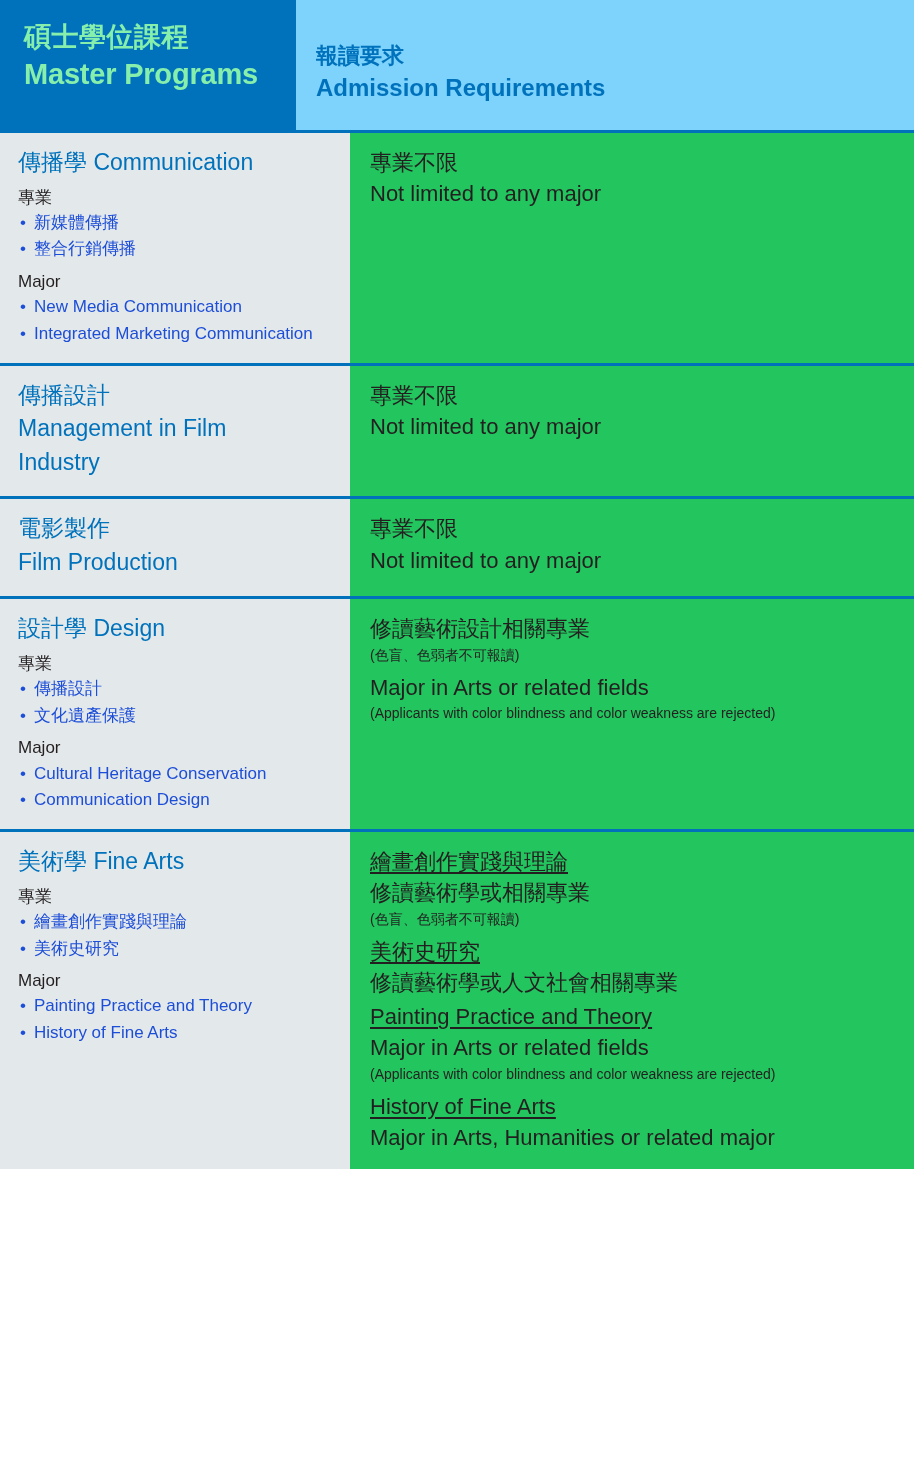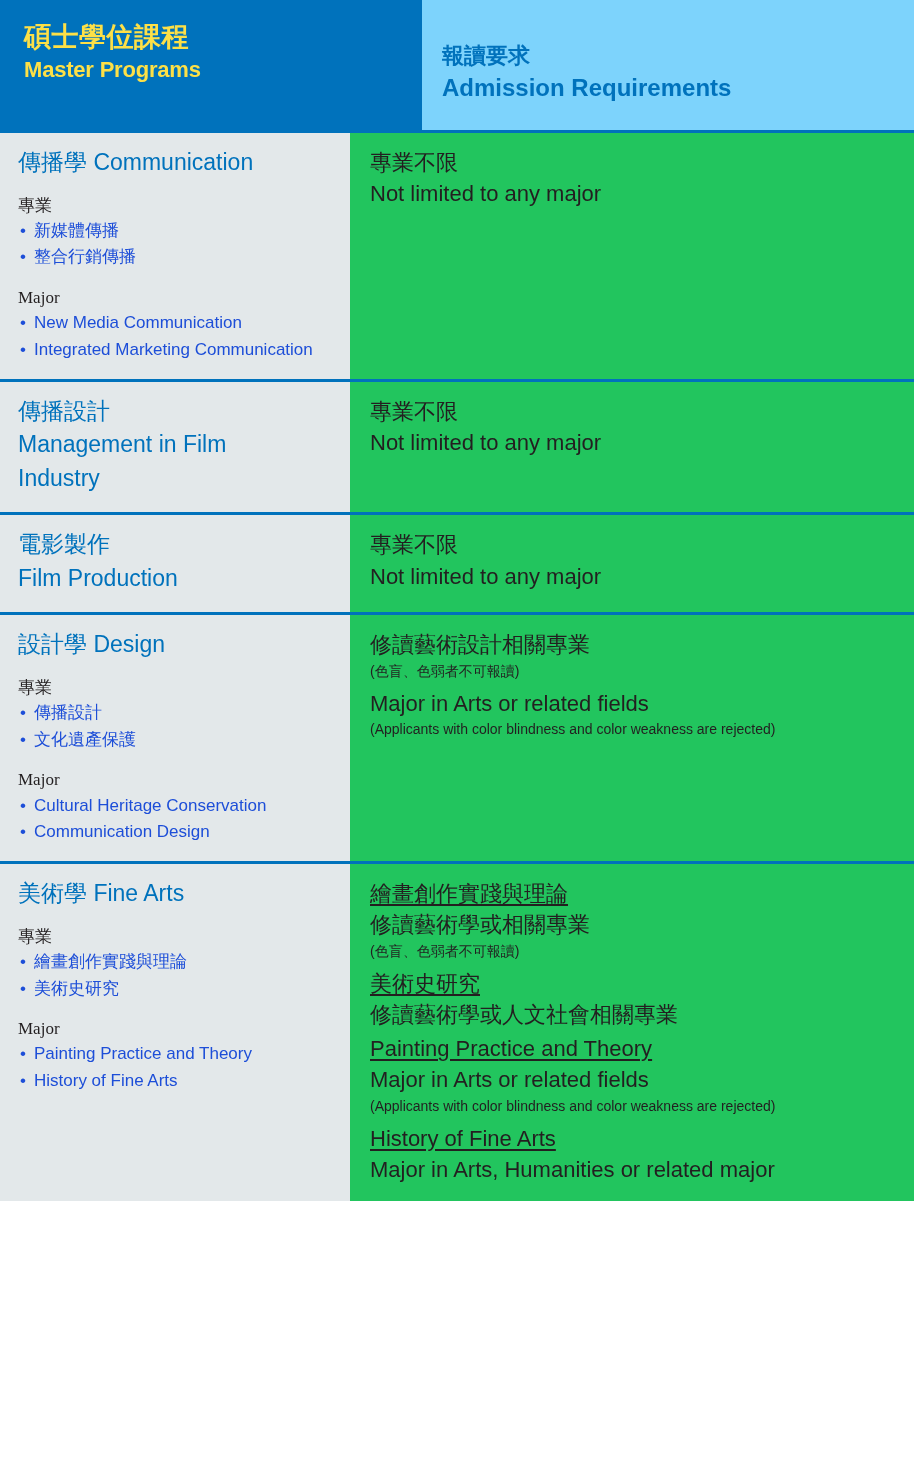--- a/index.html
+++ b/index.html
@@ -22,41 +22,41 @@
     flex-direction: column;
     background: #ffffff;
   }
   
   .header {
     display: flex;
     height: 130px;
     flex: 0 0 130px;
   }
   .header .cell-left {
-    width: 422px;
+    width: 296px;
     box-sizing: border-box;
     background: #0072bc;
-    color: #fde047;
+    color: #86efac;
     padding: 18px 0 0 24px;
   }
   .header .cell-right {
     flex: 1;
     box-sizing: border-box;
     background: #7dd3fc;
     color: #0072bc;
     padding: 40px 0 0 20px;
   }
   .hdr-line1 {
     font-size: 27px;
     font-weight: bold;
     line-height: 1.42;
     letter-spacing: 0.5px;
   }
   .hdr-line2 {
-    font-size: 22px;
+    font-size: 29px;
     font-weight: bold;
     line-height: 1.3;
     letter-spacing: -0.2px;
   }
   .hdr-r1 {
     font-size: 22px;
     font-weight: bold;
     line-height: 1.45;
   }
   .hdr-r2 {
@@ -88,22 +88,21 @@
   .prog-title {
     color: #0072bc;
     font-size: 23px;
     line-height: 1.37;
     margin-bottom: 2px;
   }
   .sub-label {
     font-size: 17px;
     line-height: 1.5;
     color: #231f20;
-    margin-top: 14px;
-    font-family: Liberation Serif, serif;
+    margin-top: 6px;
   }
   .bullets {
     margin: 0;
     padding: 0;
     list-style: none;
   }
   .bullets li {
     font-size: 17px;
     line-height: 1.55;
     color: #1d4ed8;

